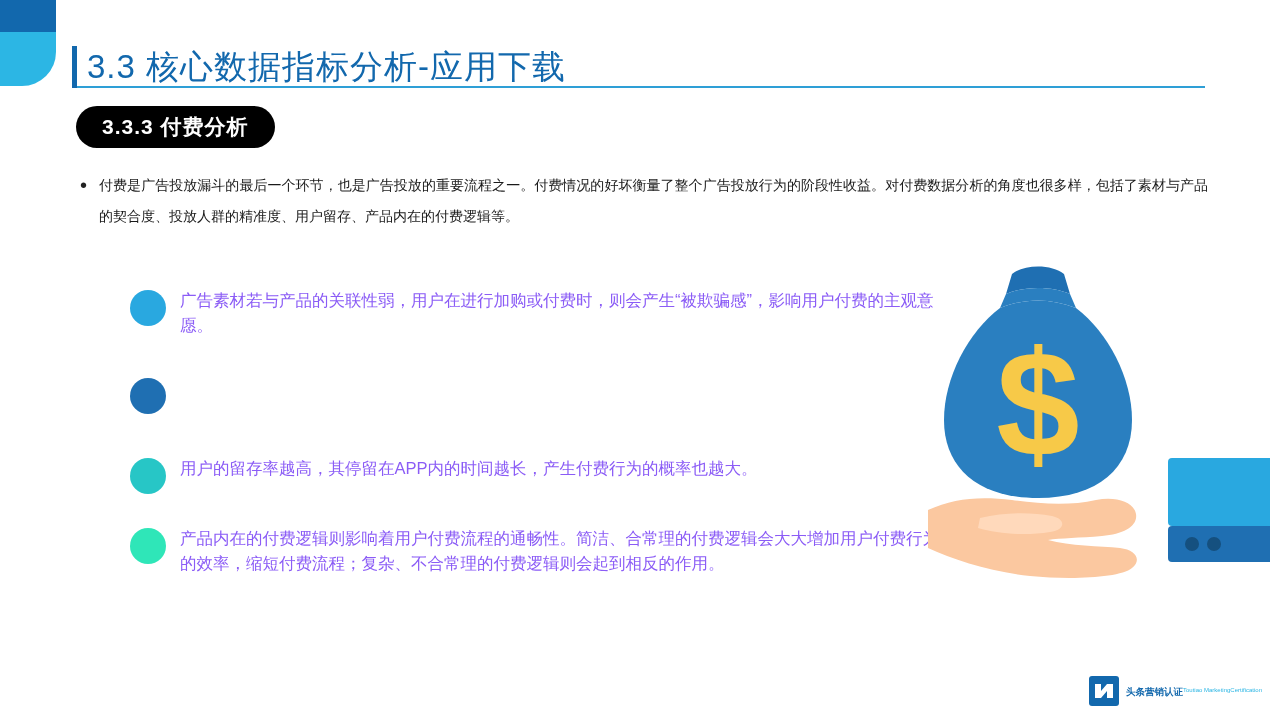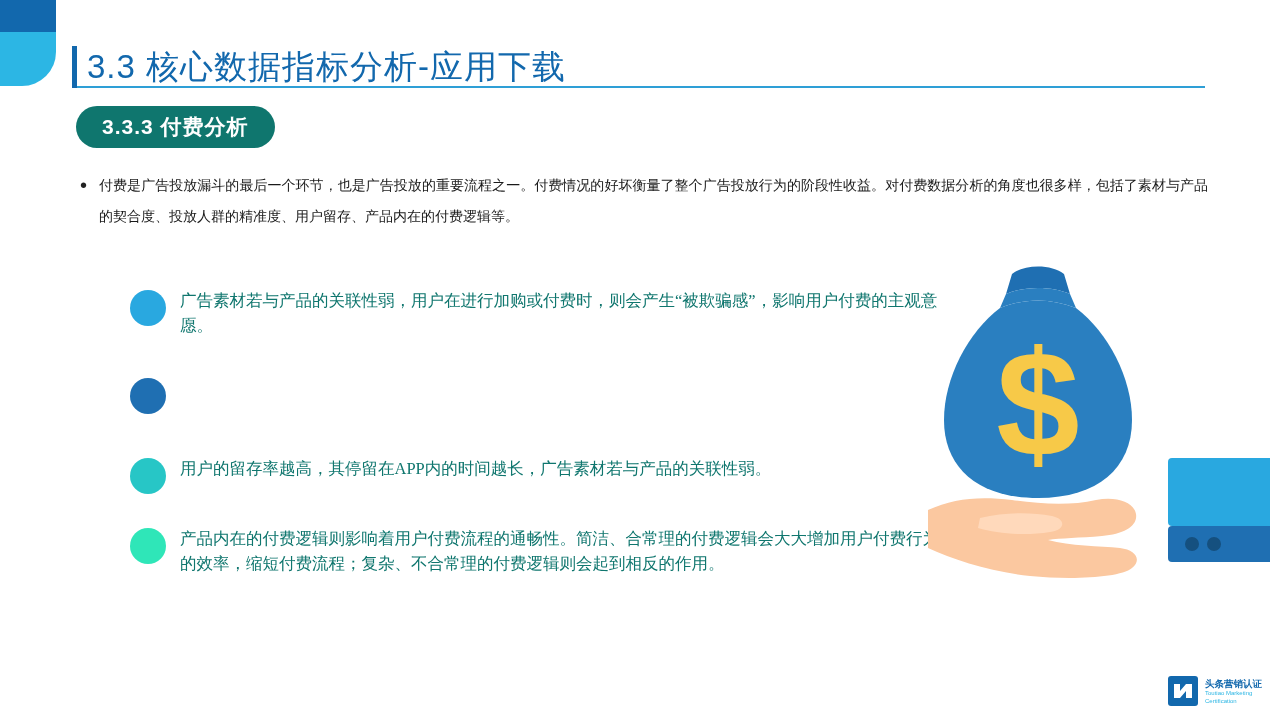--- a/index.html
+++ b/index.html
@@ -72,21 +72,21 @@
     background: #2e9fd6;
   }
 
   
   .sub-pill {
     position: absolute;
     left: 76px;
     top: 106px;
     height: 42px;
     padding: 0 26px;
-    background: #0f766e;
+    background: #000000;
     border-radius: 21px;
     color: #ffffff;
     font-size: 21px;
     font-weight: bold;
     letter-spacing: 1px;
     display: flex;
     align-items: center;
     box-sizing: border-box;
   }
 
@@ -127,22 +127,21 @@
     width: 36px;
     height: 36px;
     border-radius: 50%;
     flex: 0 0 36px;
     margin-right: 14px;
     margin-top: 2px;
   }
   .point .txt {
     font-size: 16.5px;
     line-height: 25px;
-    color: #0f766e;
-    font-family: Liberation Serif, serif;
+    color: #8b5cf6;
   }
   .point.p1 { margin-bottom: 38px; }
   .point.p2 { margin-bottom: 42px; }
   .point.p3 { margin-bottom: 32px; }
 
   
   .illustration {
     position: absolute;
     left: 920px;
     top: 260px;
@@ -158,21 +157,21 @@
     display: flex;
     align-items: center;
   }
   .footer-logo .mark {
     width: 30px;
     height: 30px;
     margin-right: 7px;
   }
   .footer-logo .lg-text {
     display: flex;
-    flex-direction: column;
+    flex-direction: row;
     justify-content: flex-start;
   }
   .footer-logo .lg-cn {
     font-size: 9.5px;
     color: #1268ad;
     line-height: 11px;
     font-weight: bold;
   }
   .footer-logo .lg-en {
     font-size: 6px;
@@ -206,21 +205,21 @@
 <div class="points">
   <div class="point p1">
     <div class="dot" style="background:#29a8e0"></div>
     <div class="txt">广告素材若与产品的关联性弱，用户在进行加购或付费时，则会产生“被欺骗感”，影响用户付费的主观意愿。</div>
   </div>
   <div class="point p2">
     <div class="dot" style="background:#1f6fb2"></div>
   </div>
   <div class="point p3">
     <div class="dot" style="background:#27c6c6"></div>
-    <div class="txt"> 用户的留存率越高，其停留在APP内的时间越长，广告素材若与产品的关联性弱。</div>
+    <div class="txt"> 用户的留存率越高，其停留在APP内的时间越长，产生付费行为的概率也越大。</div>
   </div>
   <div class="point p4">
     <div class="dot" style="background:#2fe6b8"></div>
     <div class="txt">产品内在的付费逻辑则影响着用户付费流程的通畅性。简洁、合常理的付费逻辑会大大增加用户付费行为的效率，缩短付费流程；复杂、不合常理的付费逻辑则会起到相反的作用。</div>
   </div>
 </div>
 
 <div class="illustration">
   <svg width="350" height="340" viewBox="0 0 350 340" xmlns="http://www.w3.org/2000/svg">
 

